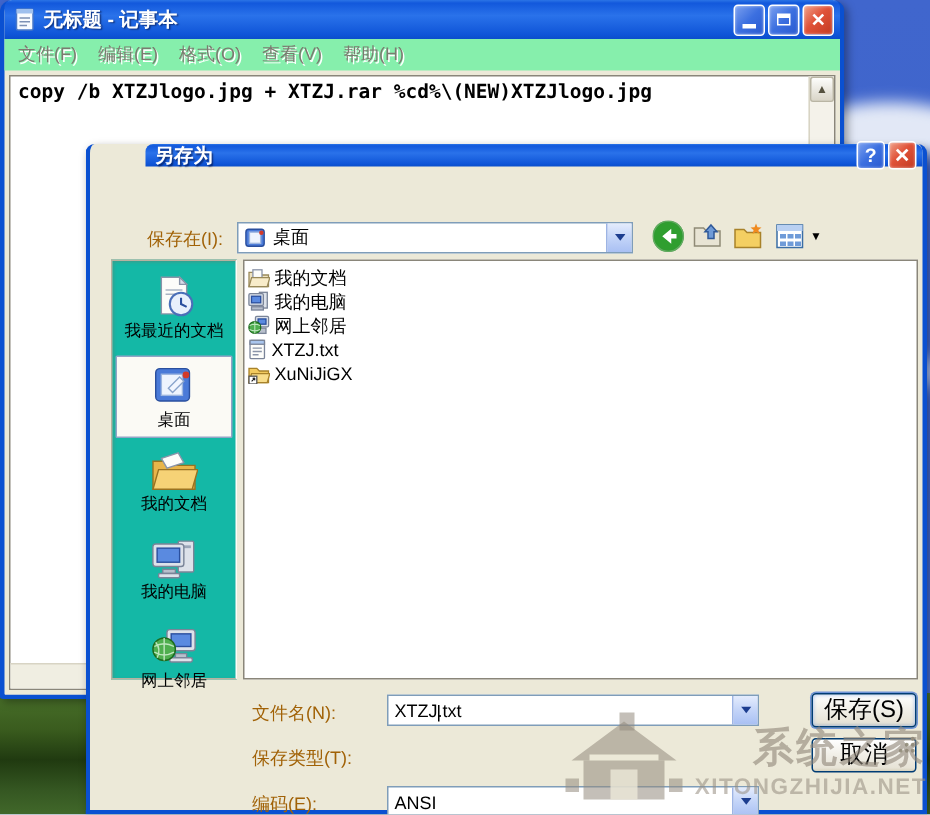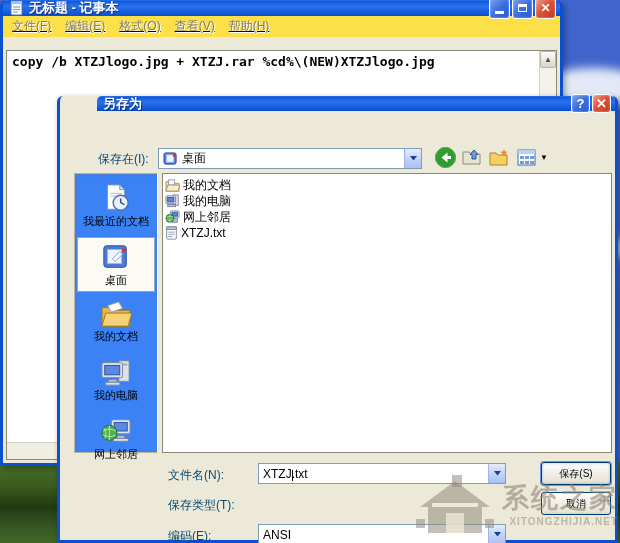--- a/index.html
+++ b/index.html
@@ -11,78 +11,78 @@
   .cloud { position:absolute; background:#f4f7fb; border-radius:50%; filter:blur(5px); opacity:.9; }
   .cloud.c1 { right:-28px; top:68px; width:110px; height:38px; }
   .cloud.c2 { right:-20px; top:238px; width:60px; height:20px; opacity:.55; }
   .grass { position:absolute; left:0; top:462px; width:620px; height:81px;
            background:linear-gradient(180deg,#49702a 0%, #3a5c1e 30%, #203a10 55%, #355722 80%, #41682a 100%); }
 
   
   .xp-win { position:absolute; border:3px solid #0a50d1; border-top:none;
             border-radius:8px 8px 2px 2px; background:#ece9d8;
             box-shadow:2px 2px 6px rgba(0,0,0,.35); }
-  .titlebar { height:16px; display:flex; align-items:center; padding:0 4px 0 6px;
+  .titlebar { height:26px; display:flex; align-items:center; padding:0 4px 0 6px;
               border-radius:5px 5px 0 0; margin:-0px -0px 0 -0px;
               background:linear-gradient(180deg,#2b74e6 0%, #1258dc 8%, #2a72ea 40%, #0f55d8 88%, #0a4ecb 100%); }
   .titlebar .title { color:#fff; font-weight:bold; font-size:13px; flex:1;
                      text-shadow:1px 1px 1px rgba(0,0,30,.5); white-space:nowrap; overflow:hidden; }
   .tb-btn { width:21px; height:21px; margin-left:2px; border-radius:3px;
             border:1px solid #fff; display:flex; align-items:center; justify-content:center;
             color:#fff; font-weight:bold; font-size:12px; line-height:1;
             background:linear-gradient(135deg,#7ba0ef 0%, #3b6fe0 50%, #2a5ad0 100%);
             box-shadow:inset 0 0 2px rgba(255,255,255,.6); cursor:default; }
   .tb-btn.close { background:linear-gradient(135deg,#f0a088 0%, #e05238 45%, #c23a22 100%); }
   .glyph-min { width:9px; height:3px; background:#fff; margin-top:9px; }
   .glyph-max { width:9px; height:8px; border:1.5px solid #fff; border-top-width:3px; }
 
   
   .notepad { left:0; top:0; width:563px; height:466px; z-index:1; }
   .menubar { height:21px; display:flex; align-items:flex-start; padding-left:2px;
-             background:#fde047;text-decoration:underline; }
+             background:#86efac; }
   .menu-item { padding:2px 7px; color:#7b7b70; text-shadow:1px 1px 0 #ffffff; font-size:12px; }
   .np-client { position:absolute; left:3px; right:3px; top:50px; bottom:3px;
                border:1px solid #8a867a; background:#fff; display:flex; flex-direction:column; }
   .np-row { flex:1; display:flex; min-height:0; }
   .np-text { flex:1; padding:3px 5px; font-family:"DejaVu Sans Mono", monospace;
              font-weight:bold; font-size:13px; color:#000; white-space:pre; overflow:hidden; }
   .vscroll { width:17px; background:#f4f2ea; border-left:1px solid #d8d4c4;
              display:flex; flex-direction:column; justify-content:space-between; }
   .scroll-btn { height:17px; background:linear-gradient(180deg,#fdfdfb,#d9d5c8);
                 border:1px solid #b9b5a4; border-radius:2px; color:#5a5festival;
                 display:flex; align-items:center; justify-content:center;
                 font-size:8px; color:#55513f; }
   .hscroll { height:17px; background:#f0eee2; border-top:1px solid #d8d4c4; }
 
   
   .savedlg { left:57px; top:96px; width:561px; height:447px; z-index:3; border-radius:6px 6px 0 0; }
   .savedlg .titlebar { height:15px;margin-left:37px; }
   .savedlg .tb-btn { width:19px; height:19px; font-size:13px; }
   .dlg-body { position:relative; width:100%; height:396px; }
 
-  .lbl { color:#0c4a6e; font-size:12px; white-space:nowrap; }
+  .lbl { color:#a16207; font-size:12px; white-space:nowrap; }
 
   .combo { position:absolute; height:21px; background:#fff; border:1px solid #7f9db9;
            display:flex; align-items:center; font-size:12px; }
   .combo .val { flex:1; padding:0 4px; display:flex; align-items:center; gap:4px;
                 white-space:nowrap; overflow:hidden; }
   .combo .drop { width:17px; height:100%; border-left:1px solid #9db4e4;
                  background:linear-gradient(180deg,#e4ecfd 0%, #c3d4f8 50%, #a9c0f3 100%);
                  display:flex; align-items:center; justify-content:center; }
   .combo .drop svg { display:block; }
 
   .row-savein-label { position:absolute; left:38px; top:40px; }
   .combo-savein { left:98px; top:37px; width:264px; }
 
   .toolbar { position:absolute; left:374px; top:34px; display:flex; align-items:center; gap:5px; }
   .tool { width:22px; height:24px; display:flex; align-items:center; justify-content:center; }
   .views-caret { font-size:8px; color:#000; margin-left:-2px; }
 
   .places { position:absolute; left:14px; top:62px; width:84px; height:280px;
-            background:#3b82f6; border:1px solid #b8b2a0; border-right-color:#fdfcf8;
+            background:#14b8a6; border:1px solid #b8b2a0; border-right-color:#fdfcf8;
             display:flex; flex-direction:column; align-items:stretch; padding:4px 2px; gap:3px;
             box-shadow:inset 1px 1px 2px rgba(120,115,100,.35); }
   .place { display:flex; flex-direction:column; align-items:center; gap:2px;
            padding:4px 0 5px; border:1px solid transparent; }
   .place .plabel { font-size:11px; color:#000; text-align:center; line-height:1.15; }
   .place.selected { background:#fbfaf5; border:1px solid #92a4c6; border-radius:1px; }
 
   .filelist { position:absolute; left:102px; top:62px; width:450px; height:280px;
               background:#fff; border:1px solid #8a867a; padding:3px 2px; overflow:hidden; }
   .fitem { display:flex; align-items:center; gap:3px; height:16px; font-size:12px; color:#000; }
@@ -91,33 +91,33 @@
   .form-label-1 { position:absolute; left:108px; top:356px; }
   .form-label-2 { position:absolute; left:108px; top:386px;text-align:center; }
   .form-label-3 { position:absolute; left:108px; top:417px; }
   .combo-filename { left:198px; top:352px; width:248px; }
   .combo-filetype { left:198px; top:382px; width:248px; }
   .combo-encoding { left:198px; top:413px; width:248px; }
   .caret { position:absolute; left:33px; top:3px; width:1px; height:14px; background:#000; }
 
   .xp-btn { position:absolute; width:70px; height:23px; border:1px solid #003c74; border-radius:3px;
             background:linear-gradient(180deg,#ffffff 0%, #f2f0e9 45%, #e7e3d6 90%, #d8d2bd 100%);
-            font-size:10px; color:#000; display:flex; align-items:center; justify-content:center; }
+            font-size:16px; color:#000; display:flex; align-items:center; justify-content:center; }
   .btn-save { left:481px; top:351px; box-shadow:0 0 0 1px #6f94d8, inset 0 0 3px #9db9e8; }
   .btn-cancel { left:481px; top:381px; }
 
   .grip { position:absolute; right:4px; bottom:4px; }
 
   
   .watermark { position:absolute; right:2px; bottom:6px; z-index:9; display:flex;
                align-items:flex-start; gap:4px; pointer-events:none; }
   .wm-text { display:flex; flex-direction:column; align-items:flex-end; margin-top:12px; }
   .wm-title { font-size:27px; font-weight:bold; color:rgba(145,135,122,.62);
               letter-spacing:2px; line-height:1; }
-  .wm-sub { font-size:10px; font-weight:bold; color:rgba(150,140,128,.55);
+  .wm-sub { font-size:15px; font-weight:bold; color:rgba(150,140,128,.55);
             letter-spacing:1px; margin-top:4px; }
 </style>
 </head>
 <body>
 
 <div class="screen">
   <div class="cloud c1"></div>
   <div class="cloud c2"></div>
   <div class="grass"></div>
 
@@ -309,20 +309,29 @@
         </div>
         <div class="fitem">
           <svg width="13" height="14" viewBox="0 0 14 16">
             <rect x="1.5" y="1" width="11" height="14" rx="1" fill="#fdfdfa" stroke="#7a8498"></rect>
             <rect x="1.5" y="1" width="11" height="3" fill="#aac6ee" stroke="#7a8498"></rect>
             <line x1="3.5" y1="7" x2="10.5" y2="7" stroke="#8a94a8"></line>
             <line x1="3.5" y1="9.5" x2="10.5" y2="9.5" stroke="#8a94a8"></line>
             <line x1="3.5" y1="12" x2="8" y2="12" stroke="#8a94a8"></line>
           </svg>
           <span>XTZJ.txt</span>
+        </div>
+        <div class="fitem">
+          <svg width="15" height="13" viewBox="0 0 17 15">
+            <path d="M1 3 L7 3 L9 5 L16 5 L16 14 L1 14 Z" fill="#f2ca5e" stroke="#a8822a"></path>
+            <path d="M1 14 L3 7 L17 7 L15 14 Z" fill="#f8dd8a" stroke="#a8822a"></path>
+            <rect x="1" y="9" width="6" height="6" fill="#fff" stroke="#555"></rect>
+            <path d="M3 13 L5.5 10.5 M5.5 10.5 L3.8 10.7 M5.5 10.5 L5.3 12.2" stroke="#222" fill="none" stroke-width=".9"></path>
+          </svg>
+          <span>XuNiJiGX</span>
         </div>
       </div>
 
       <span class="lbl form-label-1">文件名(N):</span>
       <div class="combo combo-filename">
         <span class="val" style="position:relative">
           <span>XTZJ.txt</span>
           <span class="caret"></span>
         </span>
         <span class="drop">

